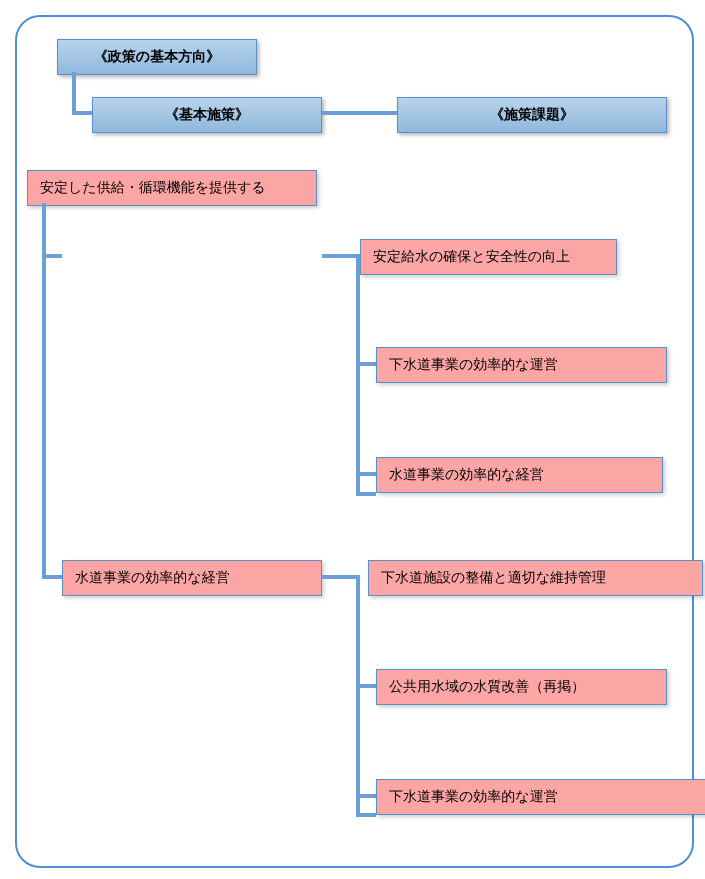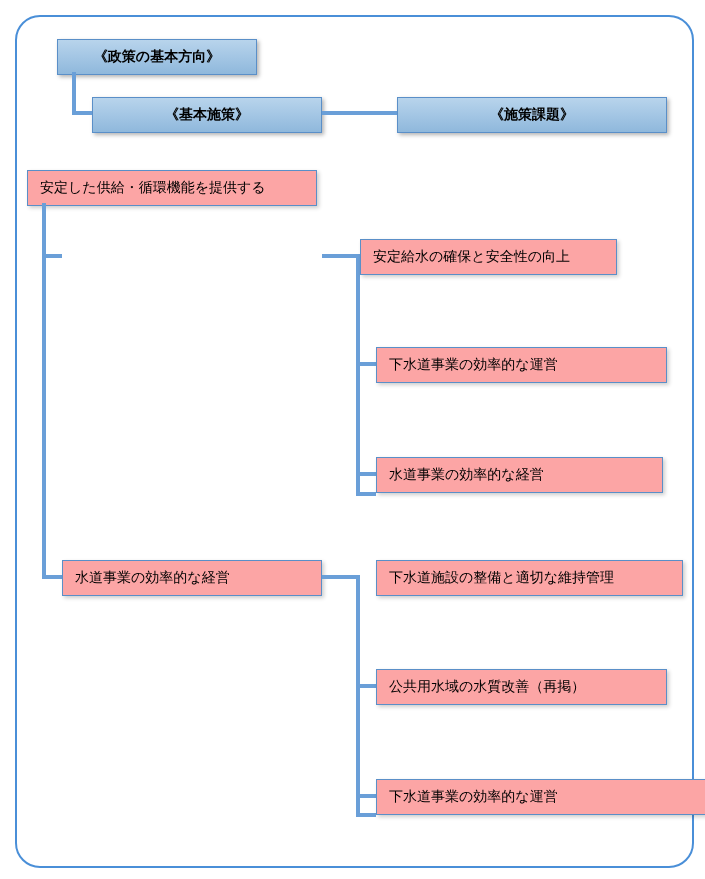--- a/index.html
+++ b/index.html
@@ -38,16 +38,16 @@
 <div class="box node" style="left:343px;top:222px;width:257px">安定給水の確保と安全性の向上</div>
 <div class="box node" style="left:359px;top:330px;width:291px">下水道事業の効率的な運営</div>
 <div class="box node" style="left:359px;top:440px;width:287px">水道事業の効率的な経営</div>
 
 <div class="conn" style="left:305px;top:558px;width:38px;height:4px"></div>
 <div class="conn" style="left:339px;top:558px;width:4px;height:242px"></div>
 <div class="conn" style="left:339px;top:667px;width:20px;height:4px"></div>
 <div class="conn" style="left:339px;top:777px;width:20px;height:4px"></div>
 <div class="conn" style="left:339px;top:796px;width:20px;height:4px"></div>
 
-<div class="box node" style="left:359px;top:543px;width:307px">下水道施設の整備と適切な維持管理</div>
+<div class="box node" style="left:351px;top:543px;width:335px">下水道施設の整備と適切な維持管理</div>
 <div class="box node" style="left:359px;top:652px;width:291px">公共用水域の水質改善（再掲）</div>
 <div class="box node" style="left:359px;top:762px;width:342px">下水道事業の効率的な運営</div>
 </div>
 
 </body></html>

